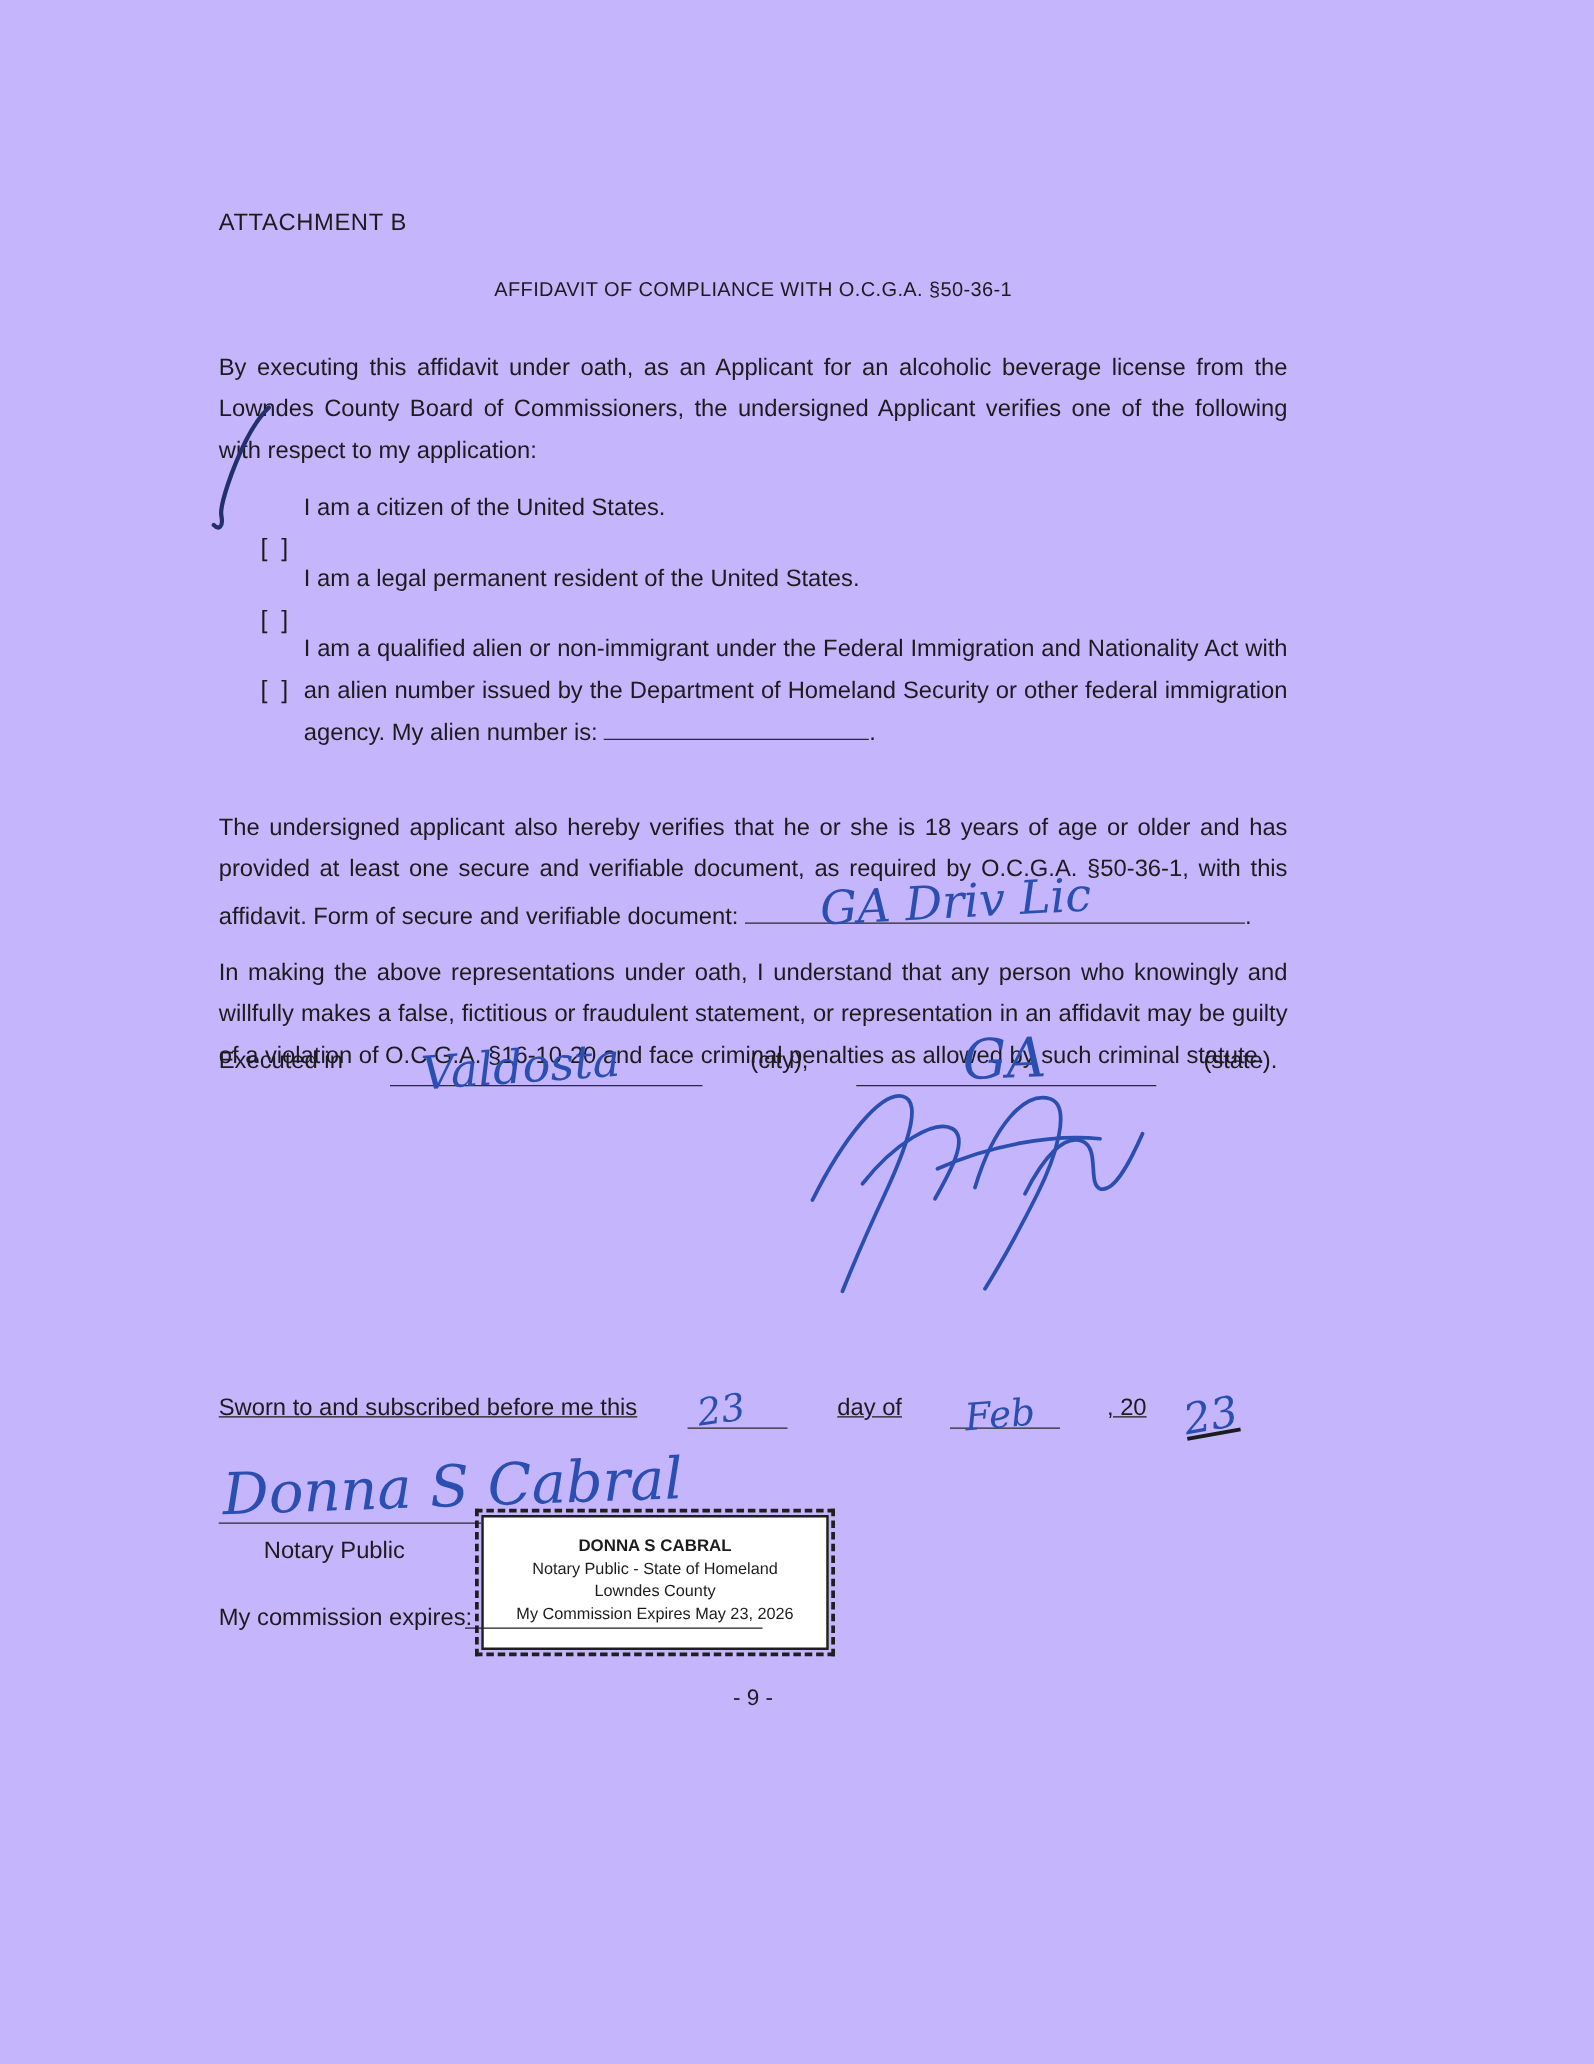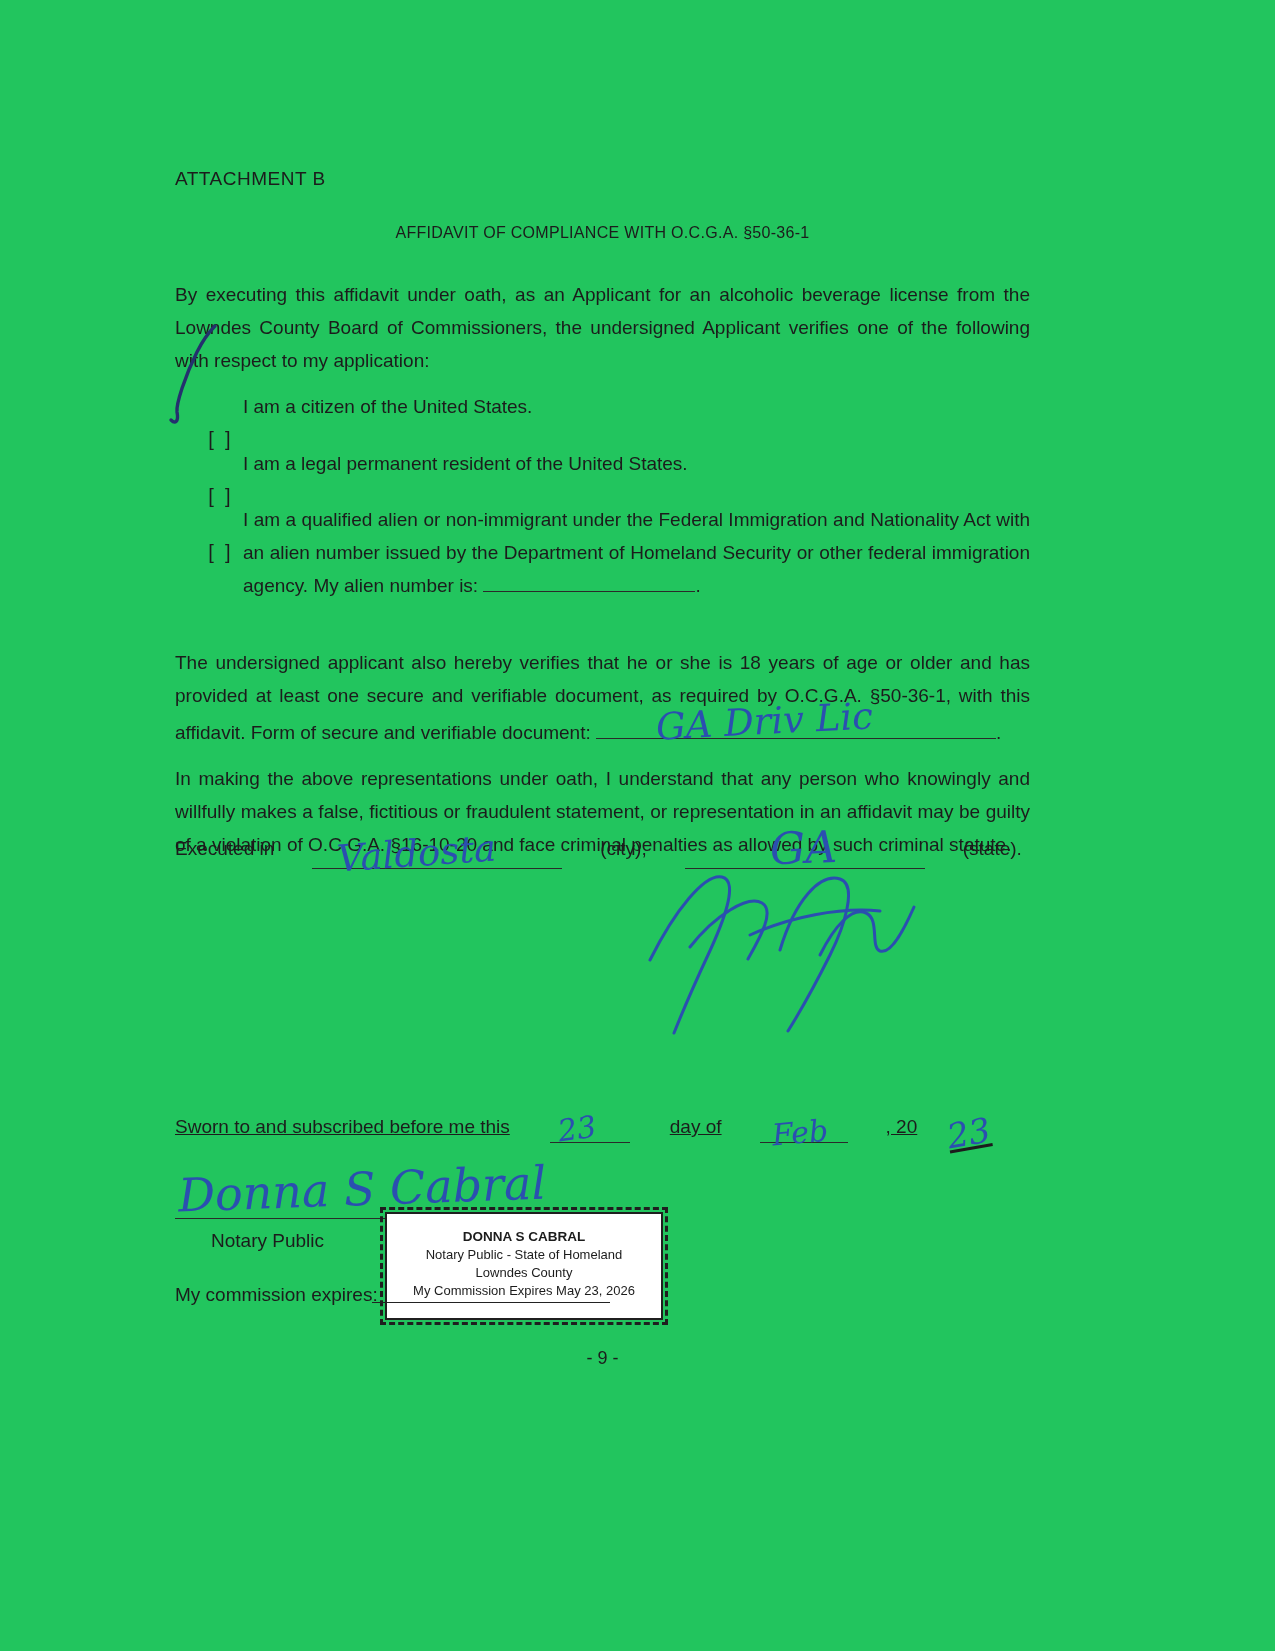--- a/index.html
+++ b/index.html
@@ -1,20 +1,20 @@
 <!DOCTYPE html>
 <html><head>
 <meta charset="utf-8">
 <style>
   html,body { margin:0; padding:0; background:#e8e8e8; }
   .page {
     position:relative;
     width:1275px; height:1651px;
     margin:0 auto;
-    background:#22c55e;
+    background:#c4b5fd;
     font-family:"Liberation Sans", sans-serif;
     color:#1c1c1c;
     font-size:19px;
     overflow:hidden;
   }
   .abs { position:absolute; }
   .content-w { width:855px; left:175px; }
   .para { text-align:justify; line-height:33px; margin:0; }
   .attachment { font-size:19px; letter-spacing:0.5px; }
   .title { text-align:center; font-size:16px; letter-spacing:0.3px; }

